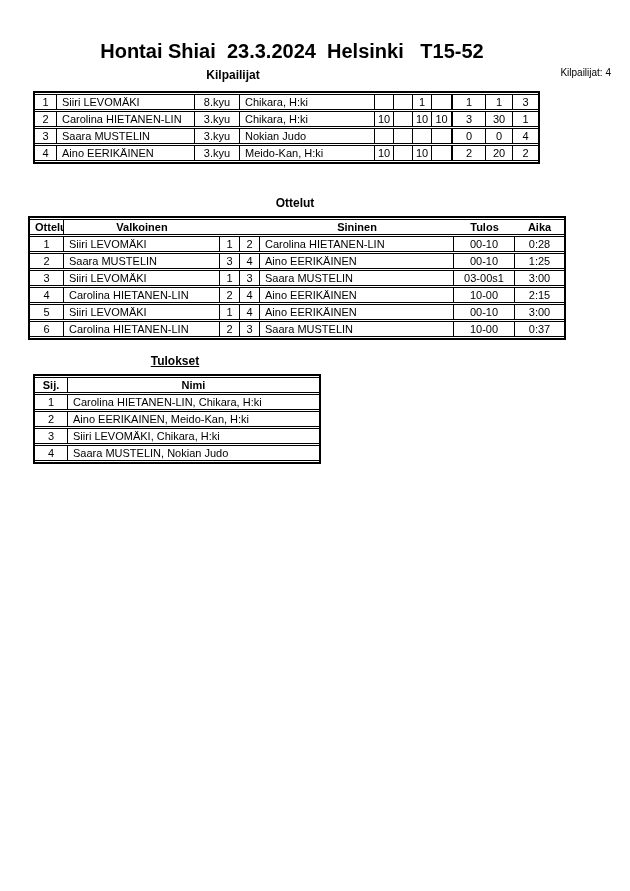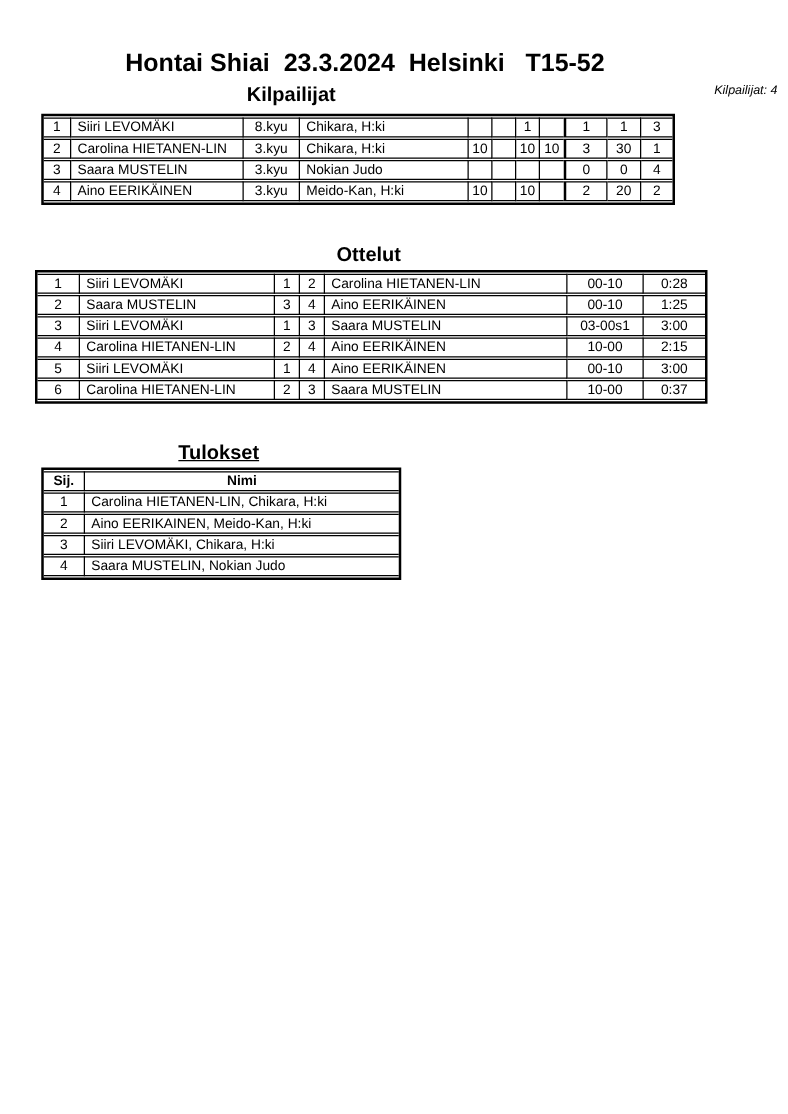--- a/index.html
+++ b/index.html
@@ -20,33 +20,32 @@
     top: 40px;
     left: 0;
     width: 584px;
     text-align: center;
     font-size: 20px;
     font-weight: bold;
     white-space: pre;
   }
   .sec-title {
     position: absolute;
-    font-size: 16px;
+    font-size: 12px;
     font-weight: bold;
     text-align: center;
   }
   #kilpailijat-title { top: 68px; left: 33px; width: 400px; }
   #ottelut-title    { top: 196px; left: 28px; width: 534px; }
   #tulokset-title   { top: 354px; left: 33px; width: 284px; text-decoration: underline; }
   .count-label {
     position: absolute;
     top: 67px;
-    right: 8px;
+    right: 19px;
     font-size: 10px;
-    font-style: italic;
   }
   table {
     position: absolute;
     border: 2px solid #000;
     border-collapse: separate;
     border-spacing: 0 1px;
     table-layout: fixed;
     font-size: 11px;
     background: #fff;
   }
@@ -163,20 +162,29 @@
   <colgroup>
     <col style="width:34px">
       <col style="width:156px">
       <col style="width:20px">
       <col style="width:20px">
     <col style="width:194px">
       <col style="width:61px">
       <col style="width:49px">
   </colgroup>
   <tbody>
+      <tr>
+    <th class="l hdr-div-r">Ottelu</th>
+    <th class="c">Valkoinen</th>
+    <th class="c"></th>
+    <th class="c"></th>
+    <th class="c">Sininen</th>
+    <th class="c">Tulos</th>
+    <th class="c">Aika</th>
+  </tr>
   <tr>
     <td class="c">1</td>
     <td class="l">Siiri LEVOMÄKI</td>
     <td class="c">1</td>
     <td class="c">2</td>
     <td class="l">Carolina HIETANEN-LIN</td>
     <td class="c">00-10</td>
     <td class="c">0:28</td>
   </tr>
   <tr>

